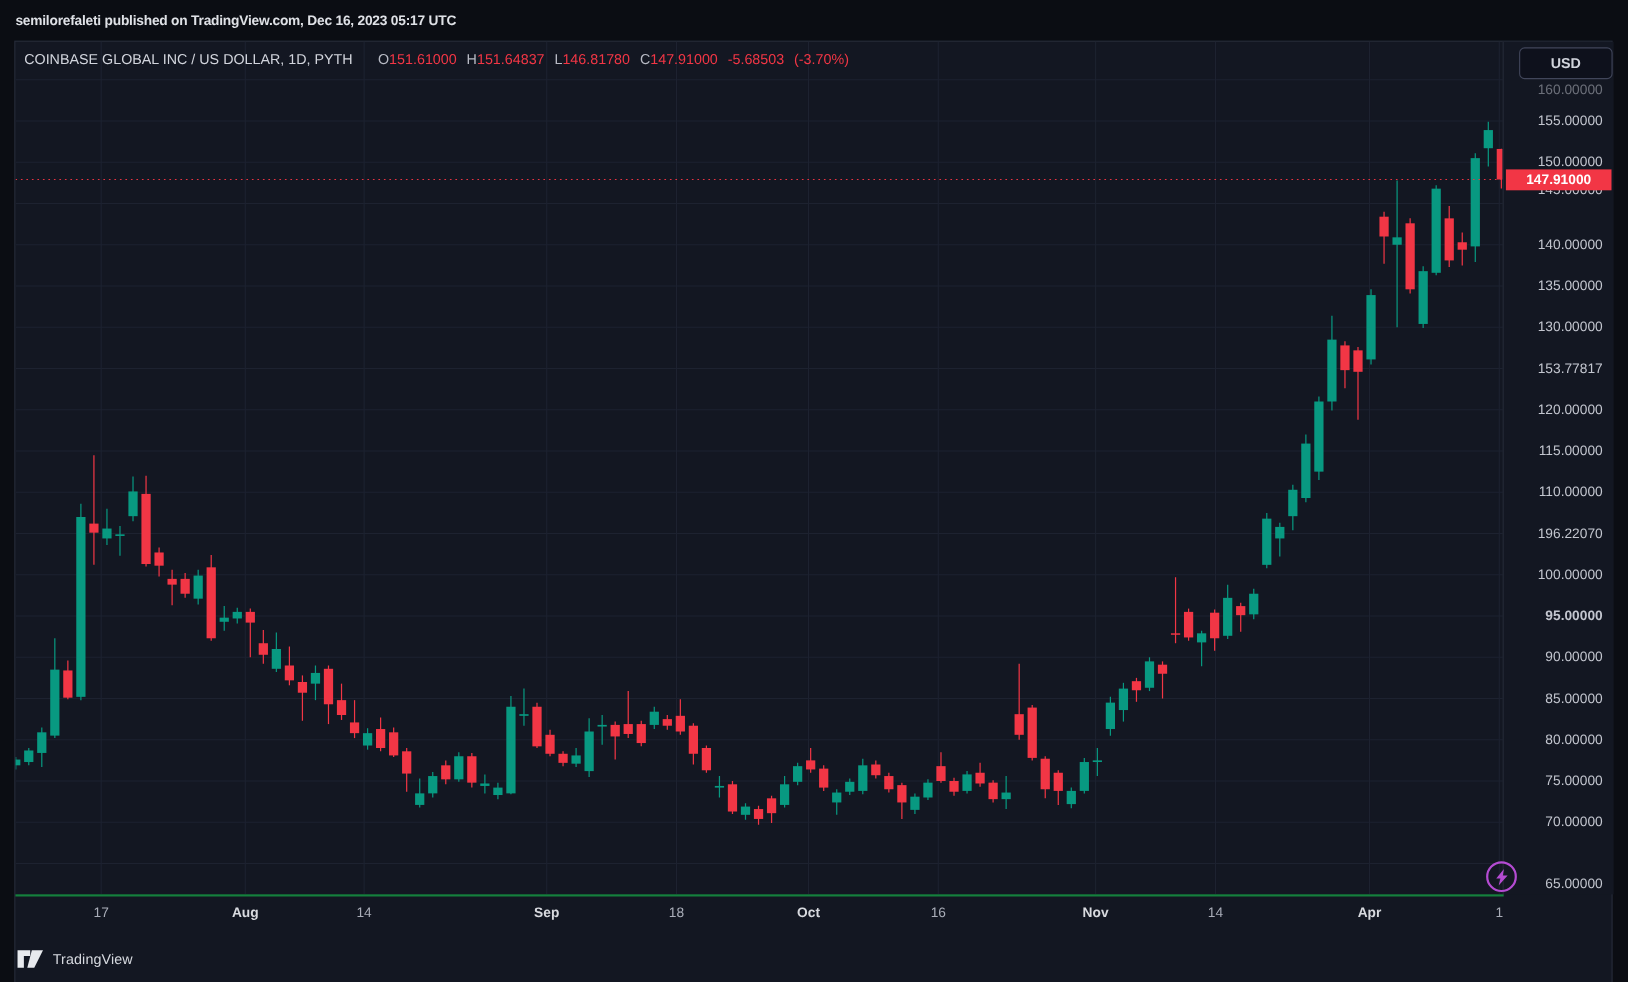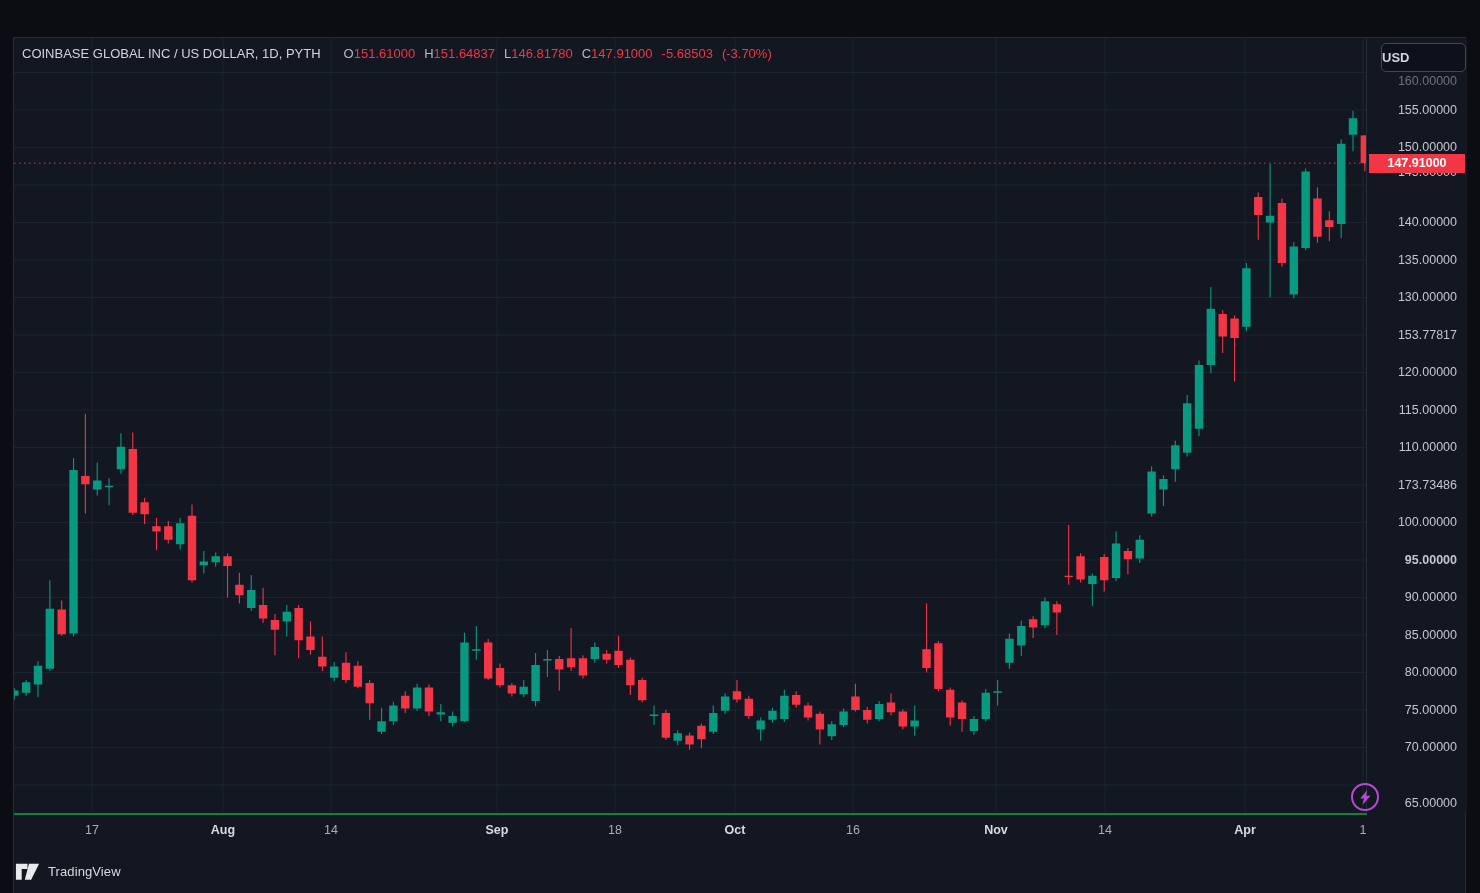--- a/index.html
+++ b/index.html
@@ -27,34 +27,35 @@
   .plabel.faint{opacity:0.5;}
   #curprice{position:absolute;left:2px;width:96px;height:19px;background:#f23645;color:#fff;
     font-size:12.5px;font-weight:700;text-align:center;line-height:19px;z-index:6;}
   
   #taxis{position:absolute;left:0px;top:775px;width:1353px;height:33px;border-top:2px solid #15803d;}
   .tlabel{position:absolute;top:8px;transform:translateX(-50%);font-size:12.5px;color:#a9adb8;}
   .tlabel.em{color:#d8dadf;font-weight:700;}
   
   #usdbtn{position:absolute;left:1367px;top:5px;width:83px;height:27px;background:#0e111c;
     border:1px solid #41465a;border-radius:5px;color:#d1d4dc;font-size:13px;font-weight:700;
-    text-align:left;line-height:27px;z-index:8;cursor:pointer;}
+    text-align:center;line-height:27px;z-index:8;cursor:pointer;}
   
   #boost{position:absolute;left:1337px;top:745px;width:24px;height:24px;border:2px solid #b44bd2;
     border-radius:50%;display:flex;align-items:center;justify-content:center;z-index:7;cursor:pointer;}
   
   #footer{position:absolute;left:14px;top:856px;height:30px;display:flex;align-items:center;}
   #tvmark{width:27px;height:27px;margin-right:7px;}
   #brand{color:#d6d9df;font-size:13px;font-weight:500;letter-spacing:0.1px;}
 </style>
 </head>
 <body>
 
 <div id="stage">
 
+  <div id="pubbar">semilorefaleti published on TradingView.com, Dec 16, 2023 05:17 UTC</div>
 
   <div id="card">
 
     <div id="plot">
       <svg id="plotsvg" width="1353" height="775">
           <line x1="0" y1="34.5" x2="1353" y2="34.5" stroke="#1d2230" stroke-width="1"></line>
           <line x1="0" y1="72" x2="1353" y2="72" stroke="#1d2230" stroke-width="1"></line>
           <line x1="0" y1="109.5" x2="1353" y2="109.5" stroke="#1d2230" stroke-width="1"></line>
           <line x1="0" y1="147" x2="1353" y2="147" stroke="#1d2230" stroke-width="1"></line>
           <line x1="0" y1="184.5" x2="1353" y2="184.5" stroke="#1d2230" stroke-width="1"></line>
@@ -328,21 +329,21 @@
         <div class="plabel" style="top: 64.5px;">155.00000</div>
         <div class="plabel" style="top: 102px;">150.00000</div>
         <div class="plabel" style="top: 127px; text-align: center;">145.00000</div>
         <div class="plabel" style="top: 177px;">140.00000</div>
         <div class="plabel" style="top: 214.5px;">135.00000</div>
         <div class="plabel" style="top: 252px;">130.00000</div>
         <div class="plabel" style="top: 289.5px;">153.77817</div>
         <div class="plabel" style="top: 327px;">120.00000</div>
         <div class="plabel" style="top: 364.5px;">115.00000</div>
         <div class="plabel" style="top: 402px;">110.00000</div>
-        <div class="plabel" style="top: 439.5px;">173.73486</div>
+        <div class="plabel" style="top: 439.5px;">196.22070</div>
         <div class="plabel" style="top: 477px;">100.00000</div>
         <div class="plabel" style="top: 514.5px; font-weight: bold;">95.00000</div>
         <div class="plabel" style="top: 552px;">90.00000</div>
         <div class="plabel" style="top: 589.5px;">85.00000</div>
         <div class="plabel" style="top: 627px;">80.00000</div>
         <div class="plabel" style="top: 664.5px;">75.00000</div>
         <div class="plabel" style="top: 702px;">70.00000</div>
         <div class="plabel" style="top: 758px;">65.00000</div>
       </div>
 

